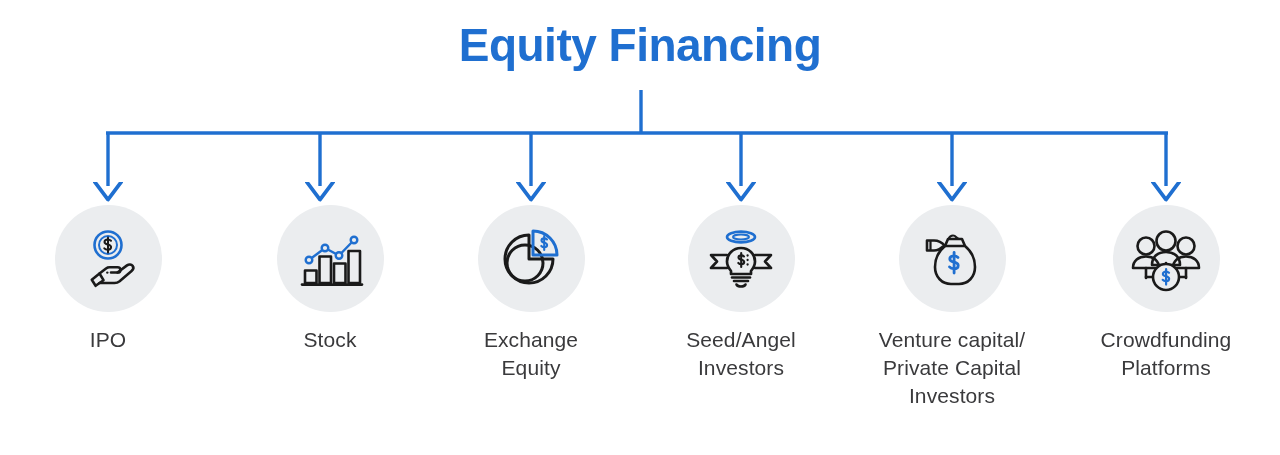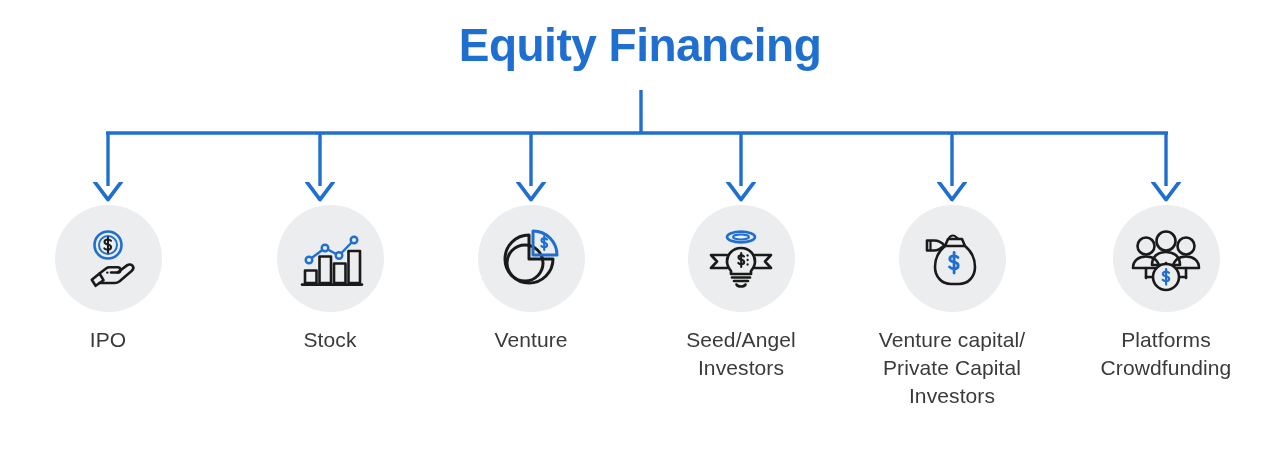--- a/index.html
+++ b/index.html
@@ -148,21 +148,22 @@
     <div class="circle">
       <svg width="66" height="66" viewBox="0 0 66 66">
         <path d="M31 9 A24 24 0 1 0 55 33 L31 33 Z" fill="none" stroke="#1a1a1a" stroke-width="3" stroke-linejoin="round"></path>
         <circle cx="27" cy="37" r="18" fill="none" stroke="#1a1a1a" stroke-width="3"></circle>
         <path d="M35 5 L35 29 L59 29 A24 24 0 0 0 35 5 Z" fill="none" stroke="#1f6fd0" stroke-width="3" stroke-linejoin="round"></path>
         <path d="M49 13.5c-.8-.8-1.7-1.1-2.7-1.1-1.7 0-2.8.9-2.8 2.1 0 2.9 5.6 1.4 5.6 4.4 0 1.4-1.2 2.2-2.9 2.2-1.2 0-2.1-.4-2.9-1.2" fill="none" stroke="#1f6fd0" stroke-width="2.1" stroke-linecap="round"></path>
         <line x1="46.2" y1="10" x2="46.2" y2="24" stroke="#1f6fd0" stroke-width="2.1" stroke-linecap="round"></line>
       </svg>
     </div>
     <div class="label">
-      <span>Venture</span>
+      <span>Exchange</span>
+      <span>Equity</span>
     </div>
   </div>
 
   <div class="node" style="left:626px;text-align:center;">
     <div class="circle">
       <svg width="72" height="66" viewBox="0 0 72 66">
         <ellipse cx="36" cy="11" rx="14" ry="5.4" fill="none" stroke="#1f6fd0" stroke-width="2.6"></ellipse>
         <ellipse cx="36" cy="11" rx="8" ry="2.4" fill="none" stroke="#1f6fd0" stroke-width="2"></ellipse>
         <path d="M36 22 C28 22 22 28 22 35.5 C22 40 24 42.5 26 45 L26 48 L46 48 L46 45 C48 42.5 50 40 50 35.5 C50 28 44 22 36 22 Z" fill="none" stroke="#1a1a1a" stroke-width="2.7" stroke-linejoin="round"></path>
         <line x1="27" y1="51.5" x2="45" y2="51.5" stroke="#1a1a1a" stroke-width="2.6" stroke-linecap="round"></line>
@@ -216,18 +217,18 @@
         <line x1="15" y1="42" x2="15" y2="52" stroke="#1a1a1a" stroke-width="2.6" stroke-linecap="round"></line>
         <line x1="55" y1="42" x2="55" y2="52" stroke="#1a1a1a" stroke-width="2.6" stroke-linecap="round"></line>
         <line x1="15" y1="51" x2="55" y2="51" stroke="#1a1a1a" stroke-width="2.6" stroke-linecap="round"></line>
         <line x1="35" y1="37" x2="35" y2="44" stroke="#1a1a1a" stroke-width="2.6" stroke-linecap="round"></line>
         <circle cx="35" cy="51" r="13" fill="#ebedef" stroke="#1a1a1a" stroke-width="2.6"></circle>
         <path d="M38 46.8c-.9-.9-1.9-1.2-3-1.2-1.9 0-3.1 1-3.1 2.3 0 3.2 6.2 1.5 6.2 4.8 0 1.5-1.4 2.4-3.2 2.4-1.3 0-2.4-.4-3.2-1.3" fill="none" stroke="#1f6fd0" stroke-width="2.2" stroke-linecap="round"></path>
         <line x1="35.1" y1="43.2" x2="35.1" y2="58.6" stroke="#1f6fd0" stroke-width="2.2" stroke-linecap="round"></line>
       </svg>
     </div>
     <div class="label">
+      <span>Crowdfunding</span>
       <span>Platforms</span>
-      <span>Crowdfunding</span>
     </div>
   </div>
 
 </div>
 
 </body></html>

